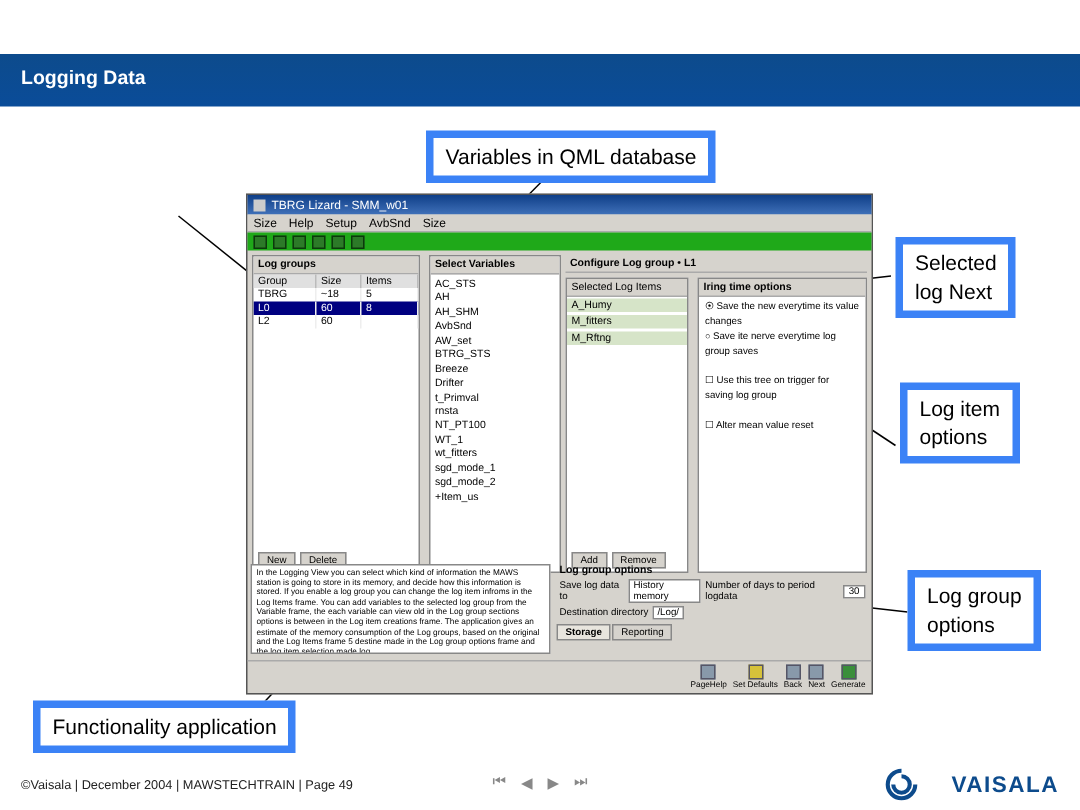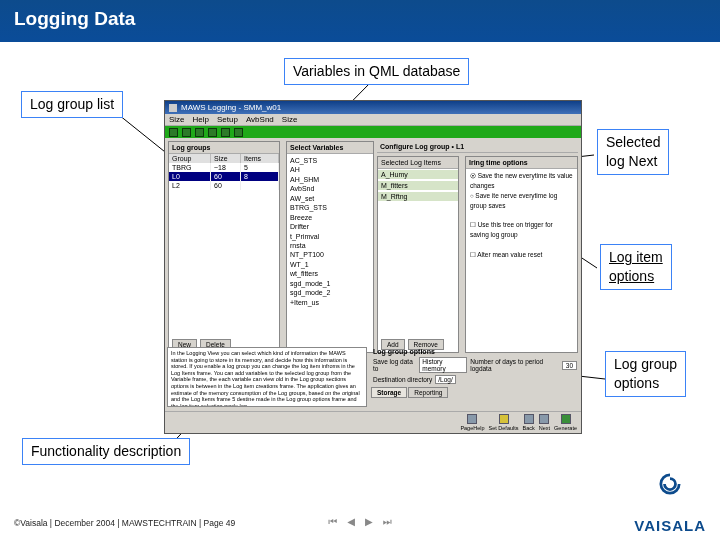--- a/index.html
+++ b/index.html
@@ -1,23 +1,23 @@
 <!DOCTYPE html>
 <html><head>
 <meta charset="utf-8">
 <style>
   * { box-sizing: border-box; margin: 0; padding: 0; }
   body { width: 720px; height: 540px; font-family: Arial, sans-serif; background: #fff; position: relative; overflow: hidden; }
 
-  .title-bar { background: linear-gradient(#0d4b8c,#0a4c99); color: #fff; padding: 8px 14px 12px 14px; font-weight: bold; font-size: 19px; }
+  .title-bar { background: linear-gradient(#0d4b8c,#0a4c99); color: #fff; padding: 8px 14px 12px 14px; font-weight: bold; font-size: 13px; margin-top: 36px; }
 
   .slide-area { position: relative; width: 720px; height: 470px; }
 
   
-  .callout { position: absolute; background: #fff; border: 1px solid #3b82f6; padding: 3px 8px; font-size: 14px; line-height: 1.35; }
+  .callout { position: absolute; background: #fff; border: 5px solid #3b82f6; padding: 3px 8px; font-size: 14px; line-height: 1.35; }
   .callout.center { text-align: left; }
 
   
   svg.connectors { position: absolute; left: 0; top: 0; width: 720px; height: 470px; pointer-events: none; }
 
   
   .app-window { position: absolute; left: 164px; top: 58px; width: 418px; height: 334px; border: 1px solid #555; background: #d6d3cd; font-size: 8px; color: #000; }
   .app-title { background: linear-gradient(#0f3f88,#3f70b8); color: #fff; padding: 2px 4px; display: flex; align-items: center; gap: 4px; font-size: 8px; }
   .app-title .icon-app { width: 8px; height: 8px; background:#ccc; }
   .app-menu { background:#d6d3cd; border-bottom:1px solid #aaa; padding: 1px 4px; font-size:8px; display:flex; gap:8px; }
@@ -56,21 +56,21 @@
 
   .app-bottom { position:absolute; left:0; right:0; bottom:0; height:22px; border-top:1px solid #aaa; display:flex; justify-content:flex-end; align-items:center; gap:4px; padding:0 4px; }
   .ico-btn { display:flex; flex-direction:column; align-items:center; font-size:5.5px; gap:1px; }
   .ico-btn .ic { width:10px; height:10px; background:#89a; border:1px solid #556; }
   .ico-btn.green .ic { background:#3a8f3a; }
   .ico-btn.yellow .ic { background:#d6c23a; }
 
   
   .footer { position:absolute; left:0; right:0; bottom:0; height:40px; }
   .foot-left { position:absolute; left:14px; bottom:12px; font-size:8.5px; color:#222; }
-  .foot-right { position:absolute; right:14px; bottom:6px; display:flex; align-items:center; gap:22px;flex-direction:column; }
+  .foot-right { position:absolute; right:14px; bottom:6px; display:flex; align-items:center; gap:22px; }
   .logo-swirl { width:22px; height:22px; }
   .logo-text { font-weight:bold; color:#0d4b8c; letter-spacing:1px; font-size:15px; }
   .slide-nav { position:absolute; left:50%; transform:translateX(-50%); bottom:12px; display:flex; gap:10px; font-size:10px; color:#888; }
 </style>
 </head>
 <body>
 
 <div class="title-bar">
   <span>Logging Data</span>
 </div>
@@ -79,46 +79,43 @@
 
   <svg class="connectors">
     <line x1="119" y1="73" x2="190" y2="130" stroke="#000" stroke-width="1"></line>
     <line x1="371" y1="40" x2="302" y2="110" stroke="#000" stroke-width="1"></line>
     <line x1="594" y1="113" x2="420" y2="133" stroke="#000" stroke-width="1"></line>
     <line x1="597" y1="226" x2="520" y2="175" stroke="#000" stroke-width="1"></line>
     <line x1="605" y1="337" x2="455" y2="320" stroke="#000" stroke-width="1"></line>
     <line x1="165" y1="409" x2="248" y2="320" stroke="#000" stroke-width="1"></line>
   </svg>
 
-  <div class="callout" style="left:21px; top:49px;">
-    <span>Log group list</span>
-  </div>
   <div class="callout" style="left:284px; top:16px;">
     <span>Variables in QML database</span>
   </div>
   <div class="callout center" style="left:597px; top:87px;">
     <span>Selected</span><br>
     <span>log Next</span>
   </div>
-  <div class="callout center" style="left:600px; top:202px;text-decoration:underline;">
+  <div class="callout center" style="left:600px; top:184px;">
     <span>Log item</span><br>
     <span> options</span>
   </div>
   <div class="callout center" style="left:605px; top:309px;">
     <span>Log group</span><br>
     <span> options</span>
   </div>
   <div class="callout" style="left:22px; top:396px;">
-    <span>Functionality description</span>
+    <span>Functionality application</span>
   </div>
 
   <div class="app-window">
     <div class="app-title">
       <span class="icon-app"></span>
-      <span>MAWS Logging - SMM_w01</span>
+      <span>TBRG Lizard - SMM_w01</span>
     </div>
     <div class="app-menu">
       <span>Size</span>
       <span>Help</span>
       <span>Setup</span>
       <span>AvbSnd</span>
       <span>Size</span>
     </div>
     <div class="green-bar">
       <span class="g-icon"></span>

